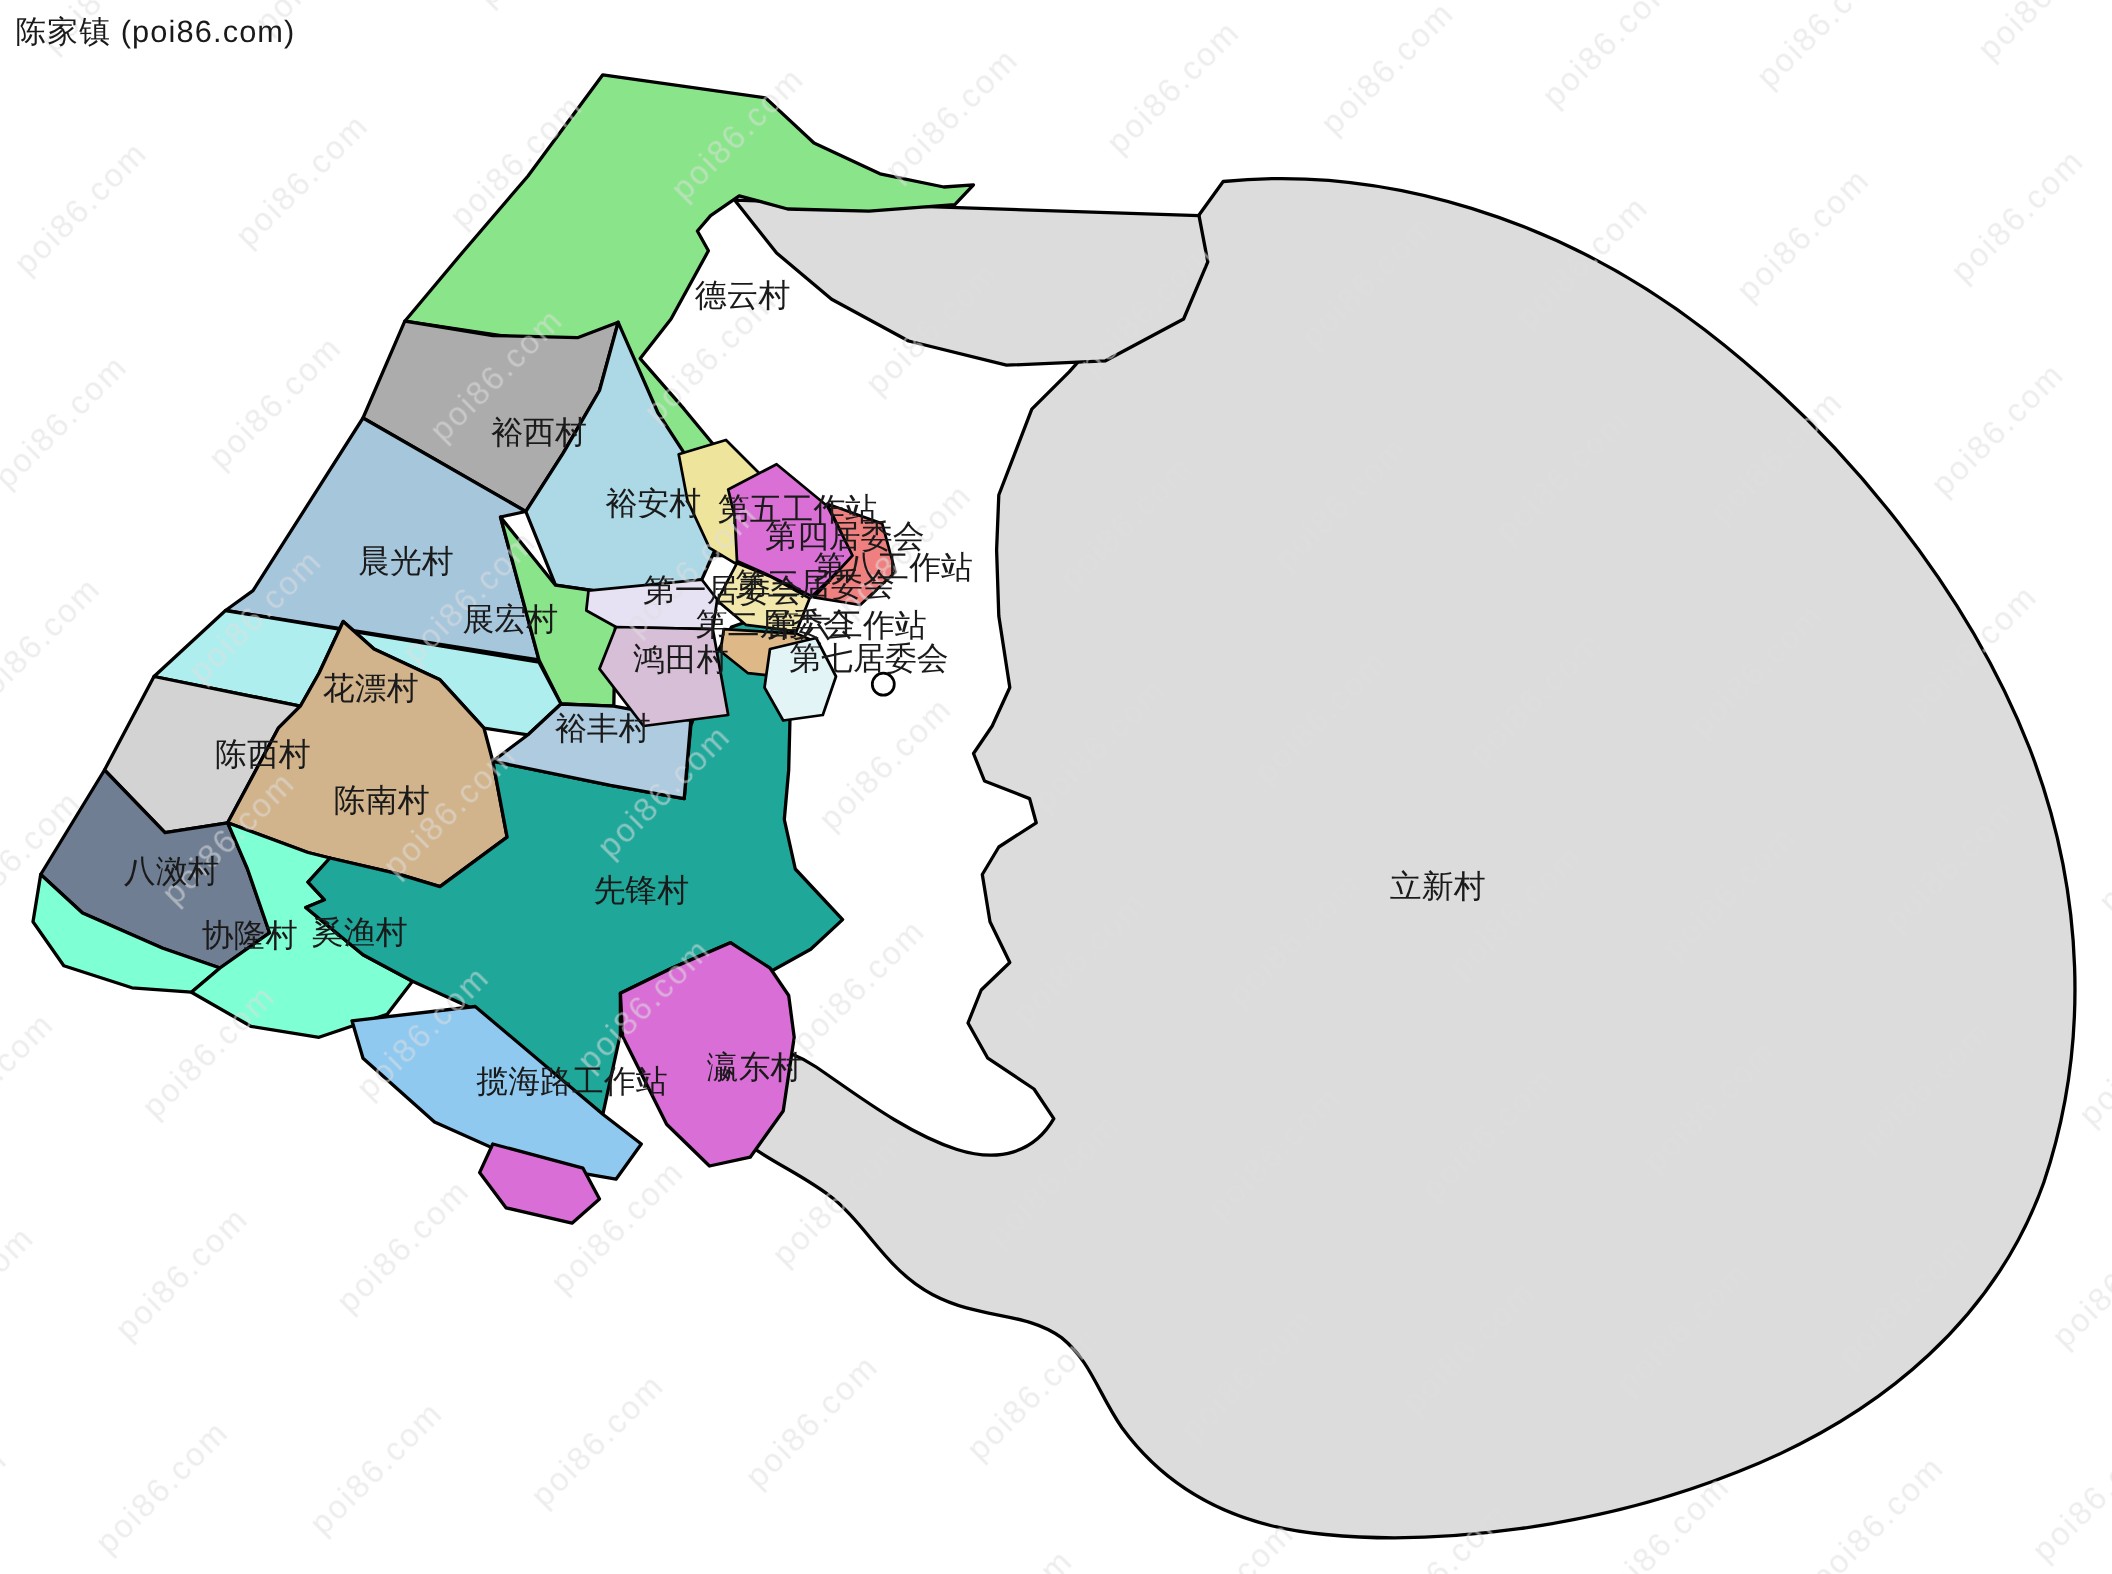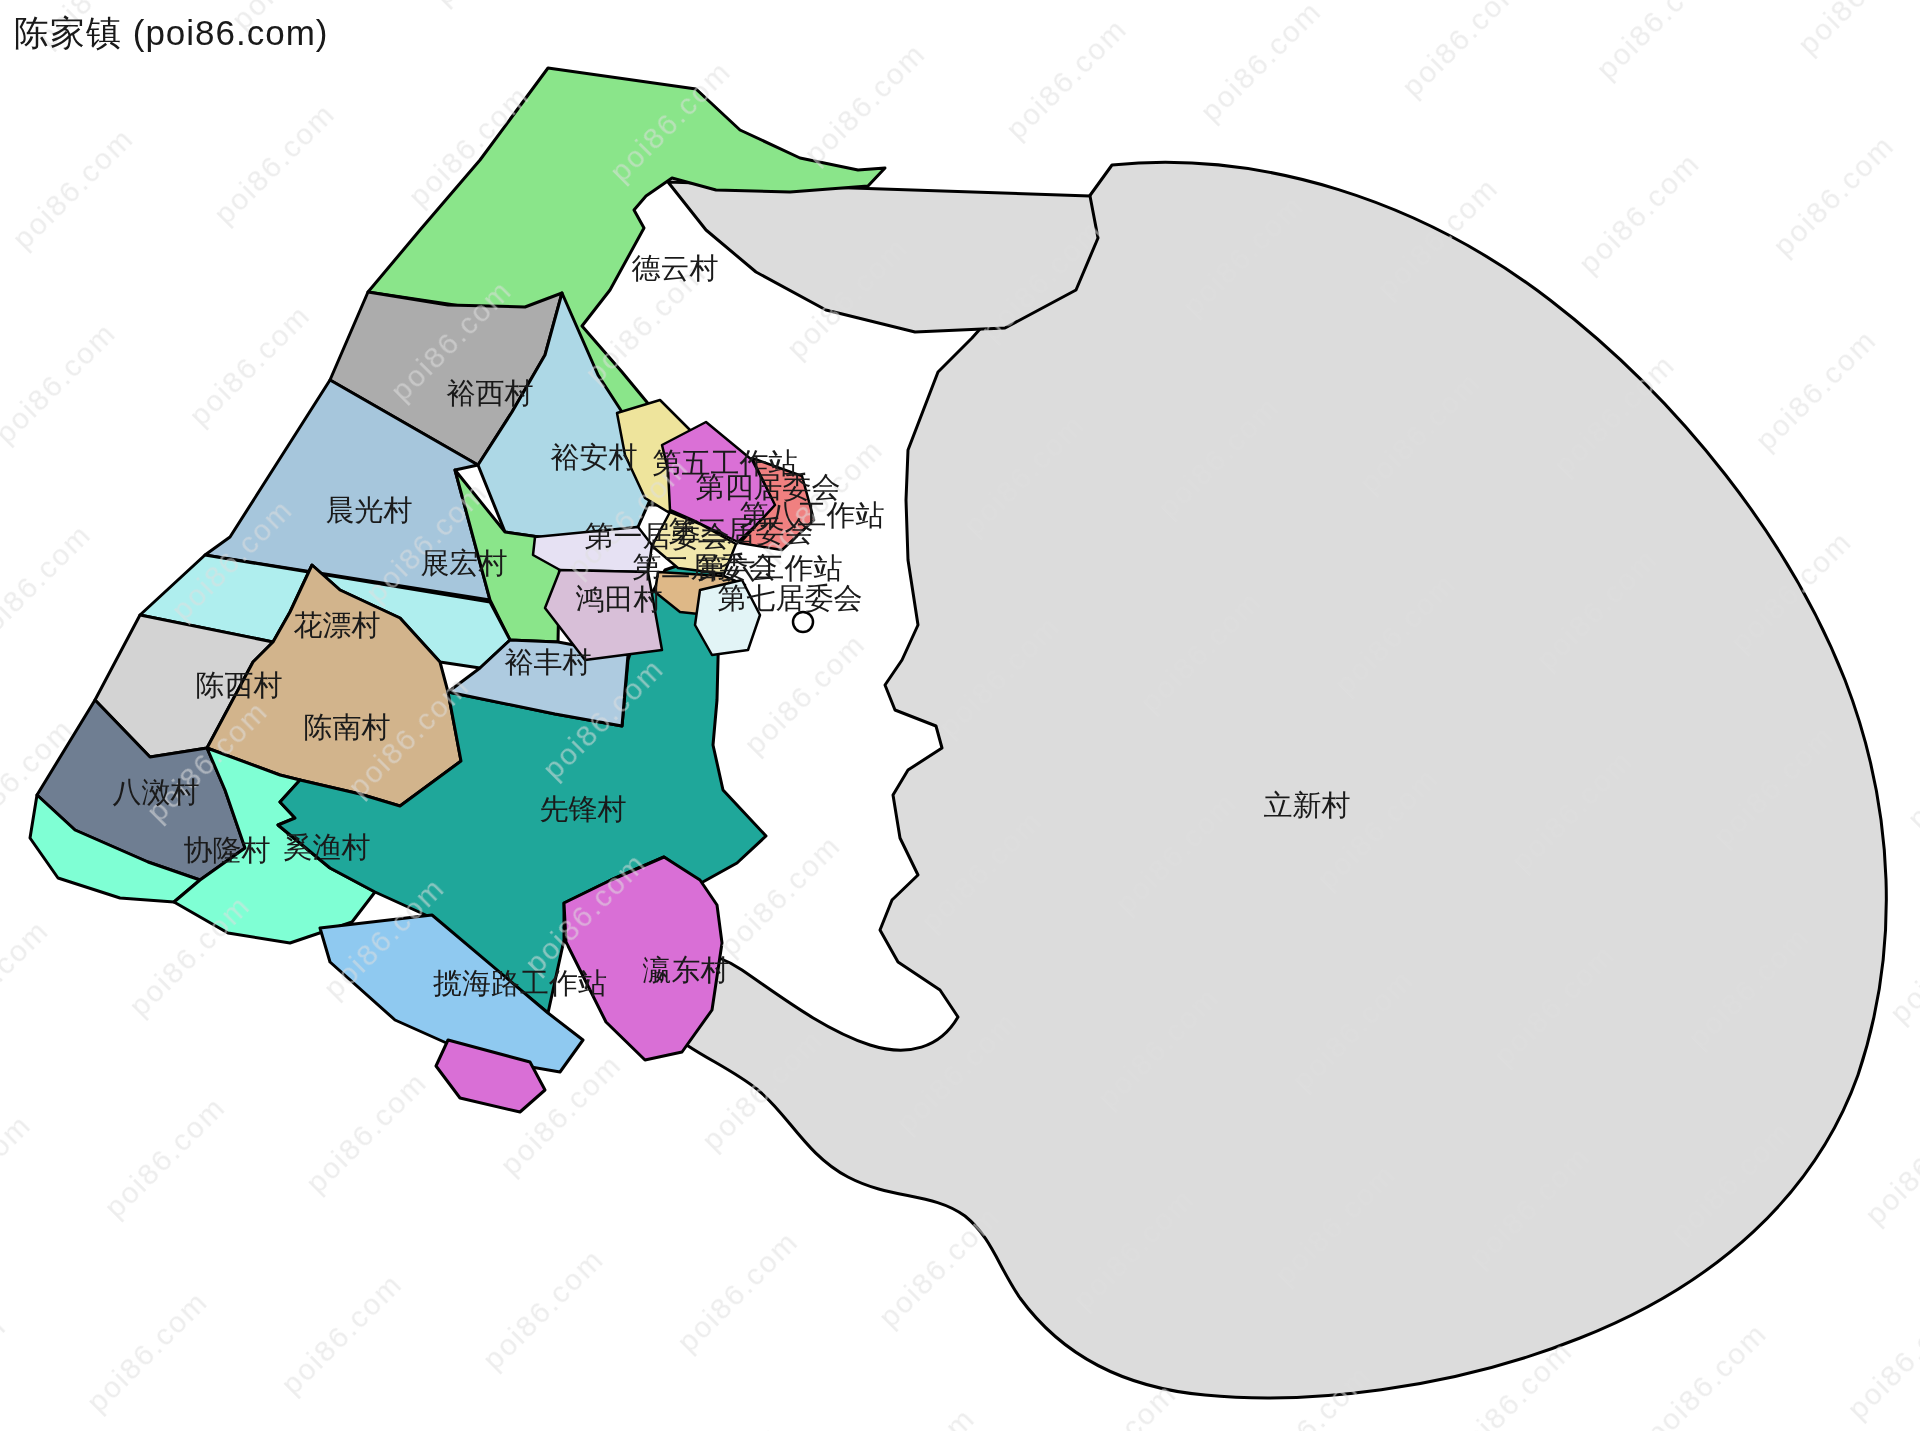--- a/index.html
+++ b/index.html
@@ -1,18 +1,18 @@
 <!DOCTYPE html>
 <html><head>
 <meta charset="utf-8">
 <style>
   html,body{margin:0;padding:0;background:#ffffff;}
   #stage{position:relative;width:1920px;height:1431px;overflow:hidden;background:#fff;
          font-family:"Liberation Sans","DejaVu Sans",sans-serif;}
-  #page-title{position:absolute;left:14px;top:10px;font-size:35px;color:#1a1a1a;
+  #page-title{position:absolute;left:14px;top:10px;font-size:28px;color:#1a1a1a;
               font-weight:500;letter-spacing:1px;z-index:5;}
   svg{position:absolute;left:0;top:0;}
   .region{stroke:#000000;stroke-width:3;stroke-linejoin:round;}
   .region.small{stroke-width:2.5;}
   .map-label{font-family:"Liberation Sans","DejaVu Sans",sans-serif;font-size:29px;
              fill:#1a1a1a;text-anchor:middle;font-weight:500;}
   .wm{font-family:"Liberation Sans","DejaVu Sans",sans-serif;font-size:30px;
       fill:#dedede;opacity:0.55;letter-spacing:2px;}
 </style>
 </head>

